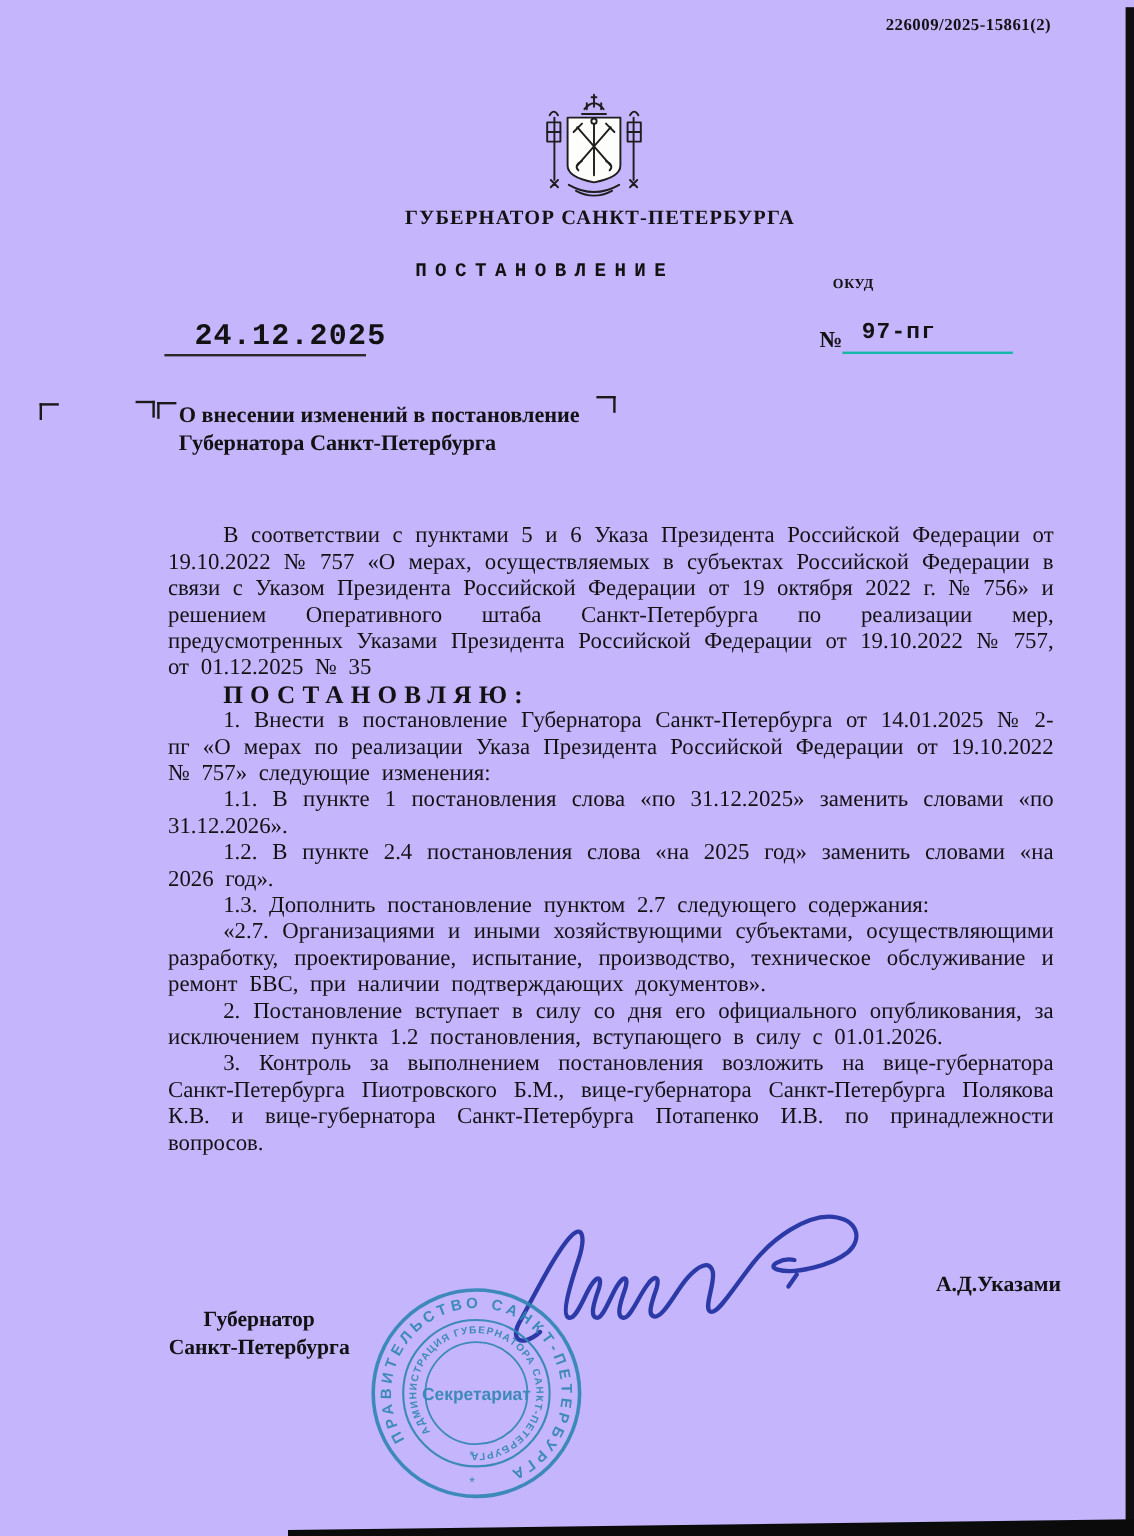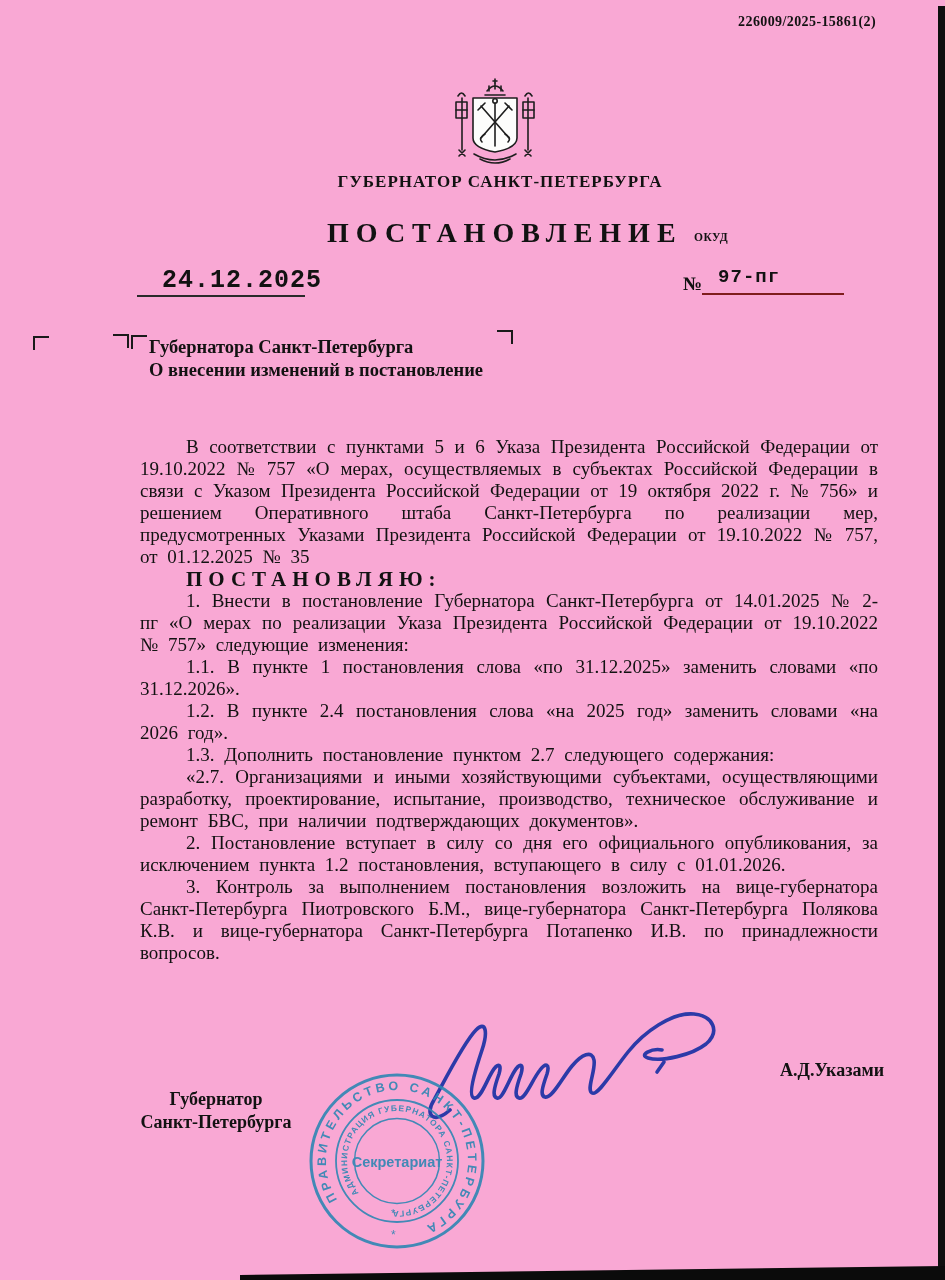--- a/index.html
+++ b/index.html
@@ -1,35 +1,35 @@
 <!DOCTYPE html>
 <html><head>
 <meta charset="utf-8">
 <style>
   html,body{margin:0;padding:0;background:#e8e8e8;}
   .page{
     position:relative;width:945px;height:1280px;margin:0 auto;
-    background:#f9a8d4;overflow:hidden;
+    background:#c4b5fd;overflow:hidden;
     font-family:"Liberation Serif", serif;color:#121212;
   }
   .abs{position:absolute;}
   
   .reg-number{top:14px;right:69px;font-size:14px;font-weight:700;letter-spacing:.4px;}
   .emblem{left:450px;top:76px;}
   .authority{left:60px;top:172px;width:880px;text-align:center;
     font-size:17px;font-weight:700;letter-spacing:1px;}
-  .doc-type{left:327px;top:217px;font-size:28px;font-weight:700;letter-spacing:7px;}
+  .doc-type{left:346px;top:217px;font-size:16px;font-weight:700;letter-spacing:7px;font-family:Liberation Mono, monospace;}
   .okud{left:694px;top:231px;font-size:11.5px;font-weight:700;letter-spacing:.5px;}
   
   .date-wrap{left:137px;top:266px;width:168px;height:29px;border-bottom:2px solid #2a2a2a;}
   .date-text{position:absolute;left:25px;top:0;font-family:"Liberation Mono",monospace;
     font-size:25px;font-weight:700;letter-spacing:1px;}
   .num-wrap{left:683px;top:266px;height:29px;}
   .num-sign{font-size:19px;font-weight:700;font-family:"Liberation Serif",serif;}
-  .num-underline{display:inline-block;width:142px;border-bottom:2px solid #7f1d1d;
+  .num-underline{display:inline-block;width:142px;border-bottom:2px solid #14b8a6;
     height:27px;vertical-align:bottom;}
   .num-text{display:inline-block;padding-left:16px;font-family:"Liberation Mono",monospace;
     font-size:19px;font-weight:700;letter-spacing:1px;}
   
   .cm{width:14px;height:12px;}
   .cm-tl{border-top:2px solid #1a1a1a;border-left:2px solid #1a1a1a;}
   .cm-tr{border-top:2px solid #1a1a1a;border-right:2px solid #1a1a1a;}
   
   .subject{left:149px;top:336px;width:380px;font-size:18.5px;font-weight:700;line-height:23px;}
   
@@ -96,22 +96,22 @@
   <div class="abs num-wrap">
     <span class="num-sign">№</span><span class="num-underline"><span class="num-text">97-пг</span></span>
   </div>
 
   <div class="abs cm cm-tl" style="left:33px;top:336px;"></div>
   <div class="abs cm cm-tr" style="left:113px;top:334px;"></div>
   <div class="abs cm cm-tl" style="left:131px;top:335px;"></div>
   <div class="abs cm cm-tr" style="left:497px;top:330px;"></div>
 
   <div class="abs subject">
+    <div>О внесении изменений в постановление</div>
     <div>Губернатора Санкт-Петербурга</div>
-    <div>О внесении изменений в постановление</div>
   </div>
 
   <div class="abs body">
     <p>В соответствии с пунктами 5 и 6 Указа Президента Российской Федерации от 19.10.2022 № 757 «О мерах, осуществляемых в субъектах Российской Федерации в связи с Указом Президента Российской Федерации от 19 октября 2022 г. № 756» и решением Оперативного штаба Санкт-Петербурга по реализации мер, предусмотренных Указами Президента Российской Федерации от 19.10.2022 № 757, от 01.12.2025 № 35</p>
     <p class="resolve">ПОСТАНОВЛЯЮ:</p>
     <p>1. Внести в постановление Губернатора Санкт-Петербурга от 14.01.2025 № 2-пг «О мерах по реализации Указа Президента Российской Федерации от 19.10.2022 № 757» следующие изменения:</p>
     <p>1.1. В пункте 1 постановления слова «по 31.12.2025» заменить словами «по 31.12.2026».</p>
     <p>1.2. В пункте 2.4 постановления слова «на 2025 год» заменить словами «на 2026 год».</p>
     <p>1.3. Дополнить постановление пунктом 2.7 следующего содержания:</p>
     <p>«2.7. Организациями и иными хозяйствующими субъектами, осуществляющими разработку, проектирование, испытание, производство, техническое обслуживание и ремонт БВС, при наличии подтверждающих документов».</p>

